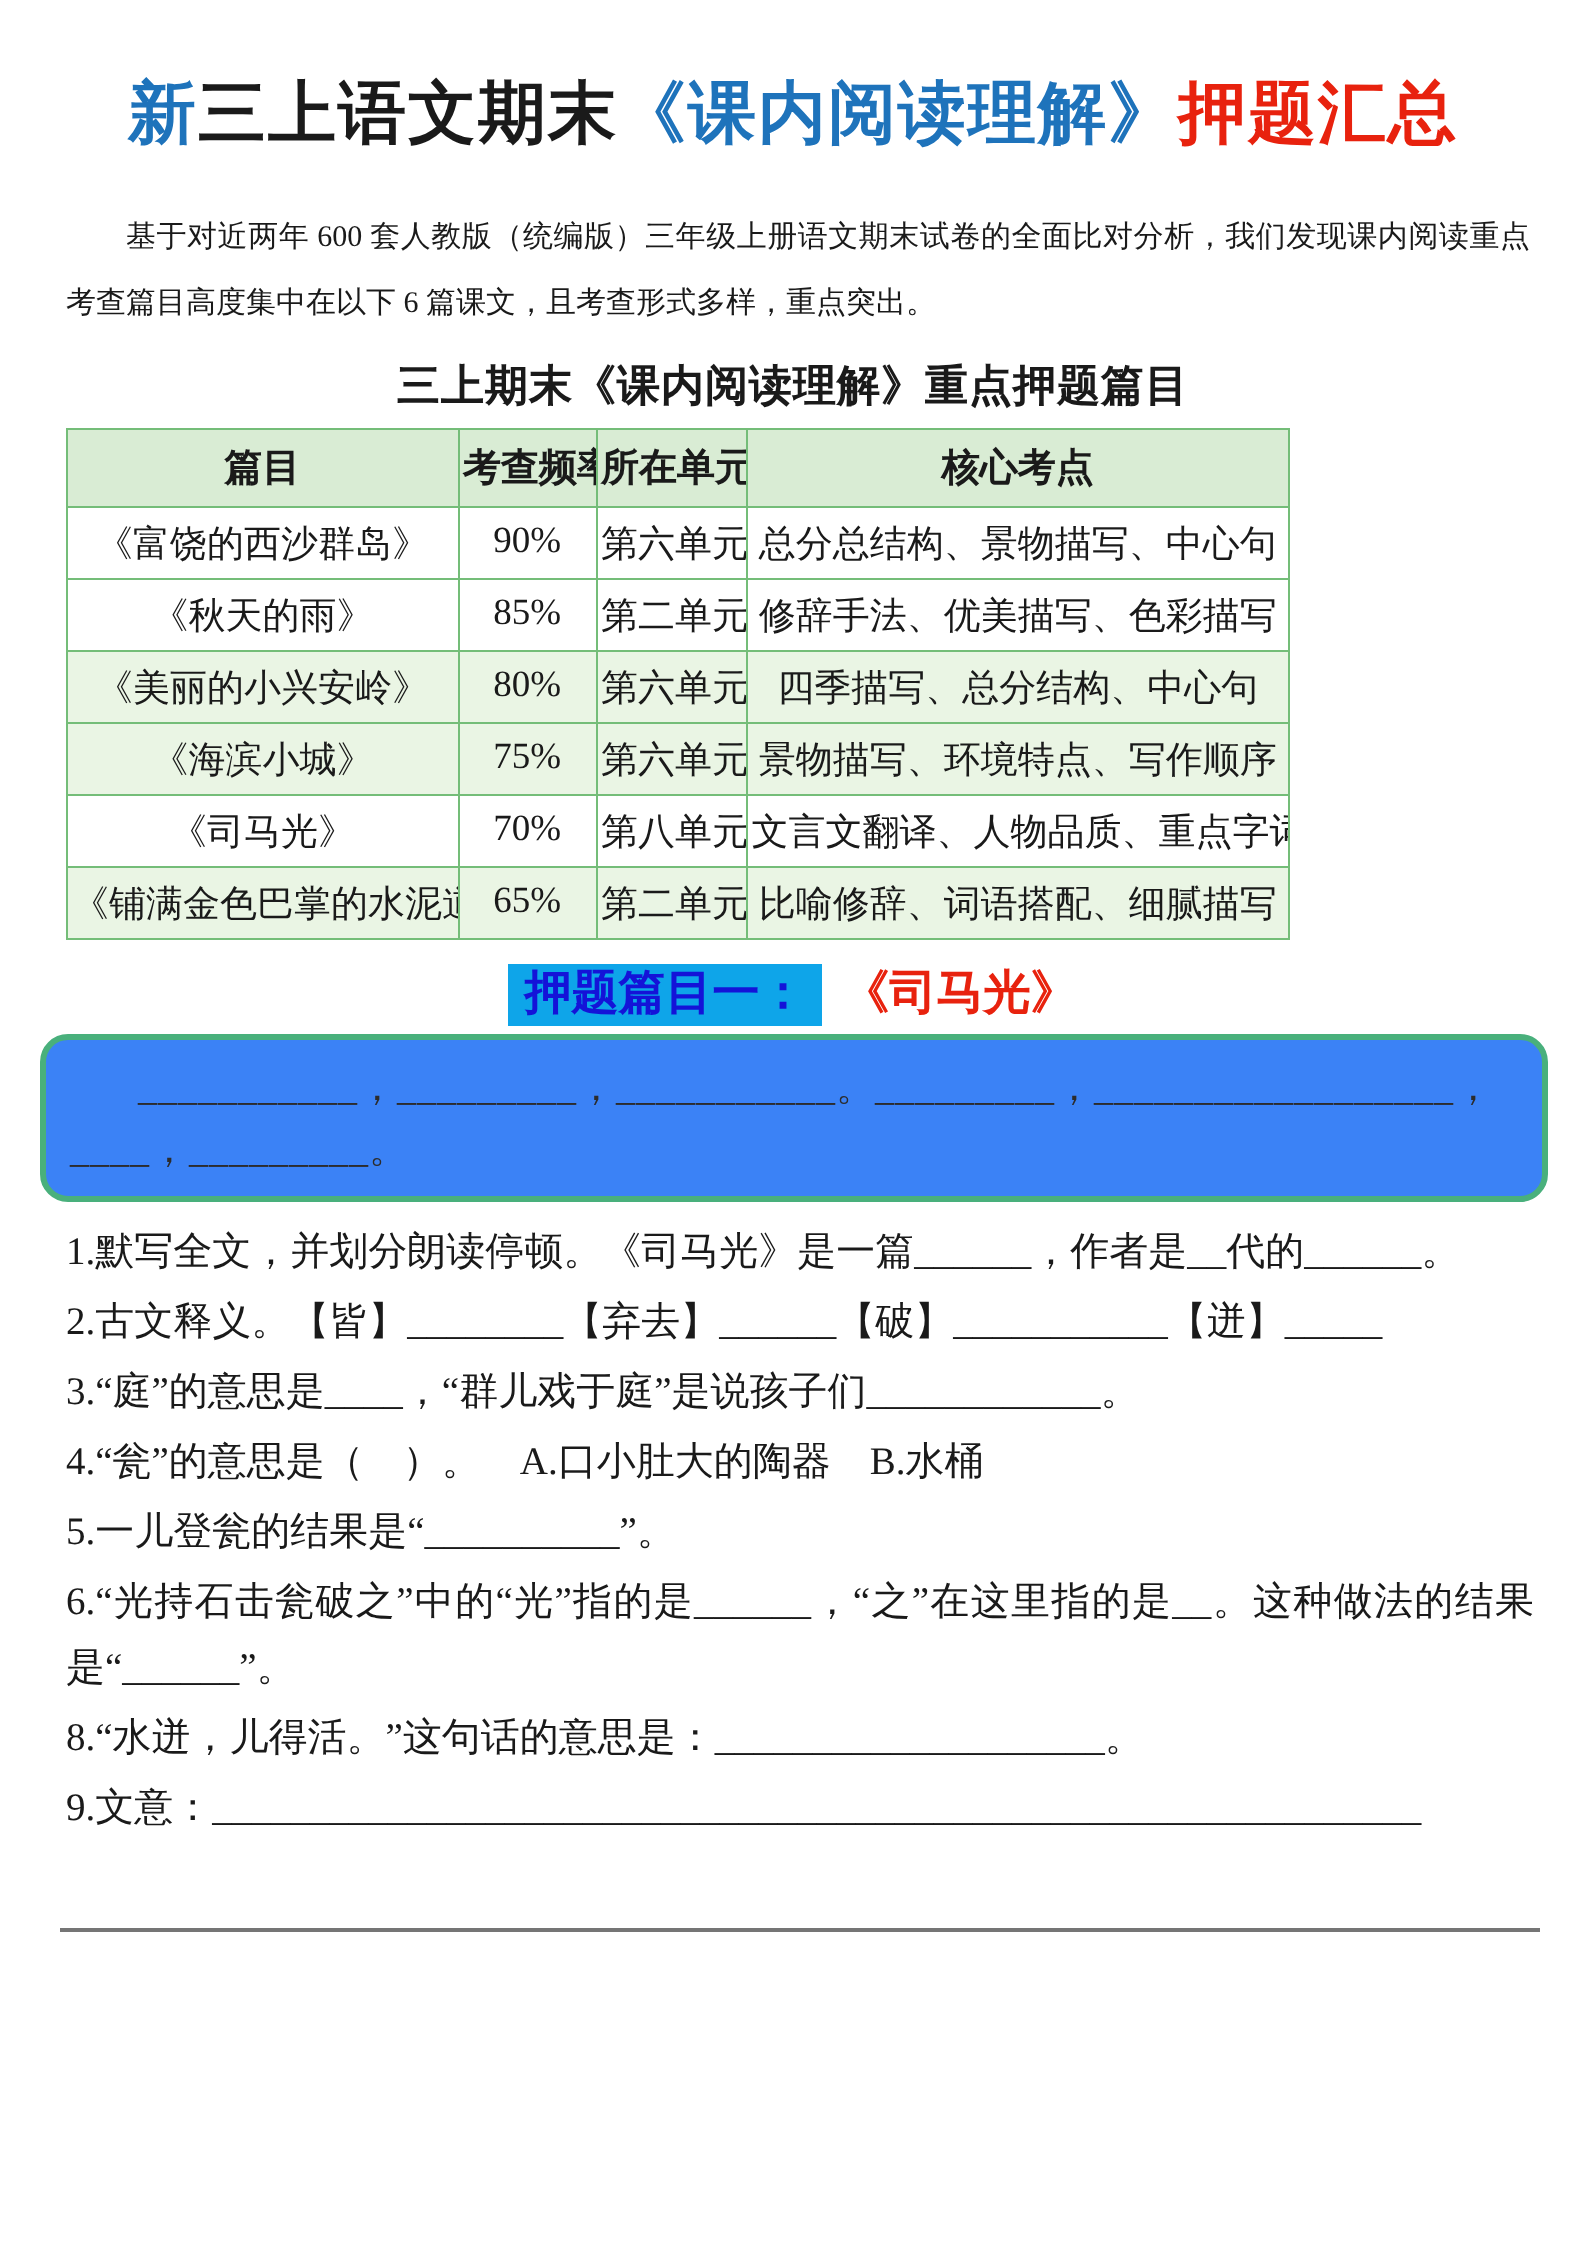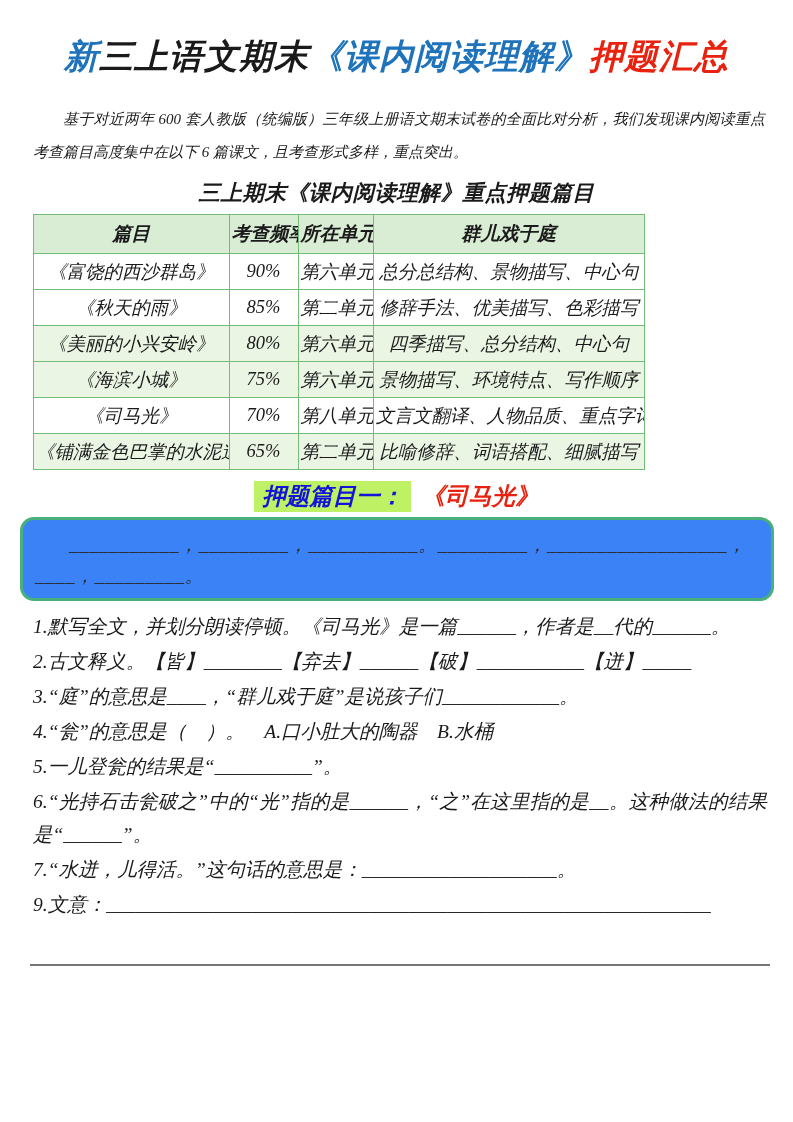--- a/index.html
+++ b/index.html
@@ -1,21 +1,21 @@
 <!DOCTYPE html>
 <html><head>
 <meta charset="utf-8">
 <style>
   html,body{margin:0;padding:0;background:#ffffff;}
   body{
     width:793px;height:1122px;position:relative;overflow:hidden;
     font-family:"Liberation Serif","DejaVu Serif",serif;
     color:#1a1a1a;
   }
-  .page{position:absolute;inset:0;font-style:italic;}
+  .page{position:absolute;inset:0;}
 
   
   .doc-title{
     margin-top:34px;text-align:center;
     font-size:34px;font-weight:bold;letter-spacing:1px;white-space:nowrap;
   }
   .t-blue{color:#1e73bb;}
   .t-red{color:#e8220e;}
 
   
@@ -39,21 +39,21 @@
     font-size:18.5px;padding:0 2px;height:35px;
     overflow:hidden;white-space:nowrap;
   }
   .exam-table th{background:#d9ecd4;font-weight:bold;height:38px;font-size:19px;}
   .exam-table tr.tinted td{background:#eaf5e4;}
 
   
   .section-heading{
     margin-top:10px;text-align:center;font-size:23.5px;font-weight:bold;white-space:nowrap;
   }
-  .section-label{background:#bef264;color:#1413d8;padding:2px 8px 3px 8px;}
+  .section-label{background:#0ea5e9;color:#1413d8;padding:2px 8px 3px 8px;}
   .section-title{color:#e8220e;margin-left:10px;}
 
   
   .dictation-box{
     margin:5px 19px 0 20px;
     border:3px solid #49b07c;border-radius:14px;
     background:#3b82f6;
     padding:9px 14px 7px 12px;
     font-size:19px;line-height:31px;color:#2c2c2c;
     letter-spacing:0.5px;
@@ -95,21 +95,21 @@
       <col style="width:32%">
         <col style="width:11.3%">
         <col style="width:12.3%">
         <col style="width:44.4%">
     </colgroup>
     <thead>
         <tr>
           <th>篇目</th>
           <th>考查频率</th>
           <th>所在单元</th>
-          <th>群儿戏于庭</th>
+          <th>核心考点</th>
         </tr>
       </thead>
     <tbody>
         <tr>
           <td>《富饶的西沙群岛》</td>
           <td>90%</td>
           <td>第六单元</td>
           <td>总分总结构、景物描写、中心句</td>
         </tr>
         <tr>
@@ -154,20 +154,20 @@
     <div class="dictation-line2">____，_________。</div>
   </div>
 
   <div class="questions">
       <p>1.默写全文，并划分朗读停顿。《司马光》是一篇______，作者是__代的______。</p>
       <p>2.古文释义。【皆】________【弃去】______【破】___________【迸】_____</p>
       <p>3.“庭”的意思是____，“群儿戏于庭”是说孩子们____________。</p>
       <p>4.“瓮”的意思是（　）。　A.口小肚大的陶器　B.水桶</p>
       <p>5.一儿登瓮的结果是“__________”。</p>
       <p>6.“光持石击瓮破之”中的“光”指的是______，“之”在这里指的是__。这种做法的结果是“______”。</p>
-      <p>7.“水迸，儿得活。”这句话的意思是：____________________。</p>
+      <p>8.“水迸，儿得活。”这句话的意思是：____________________。</p>
       <p>9.文意：______________________________________________________________</p>
     </div>
 
   <div class="answer-line"></div>
 
 
 </div>
 
 </body></html>

